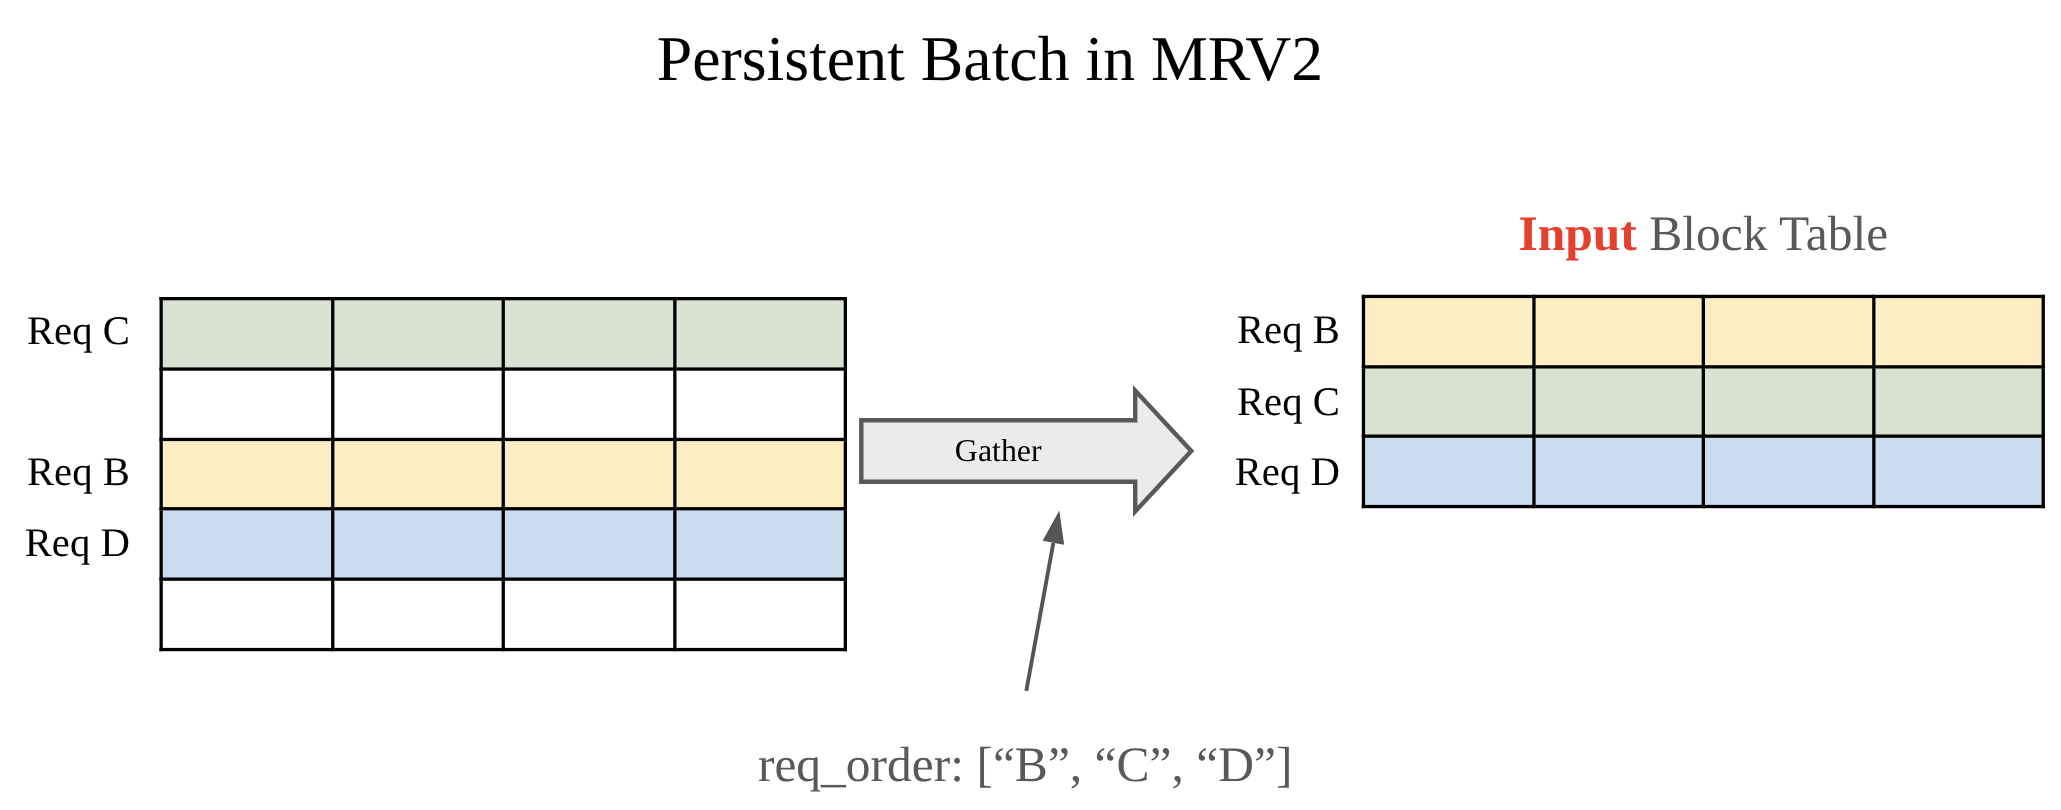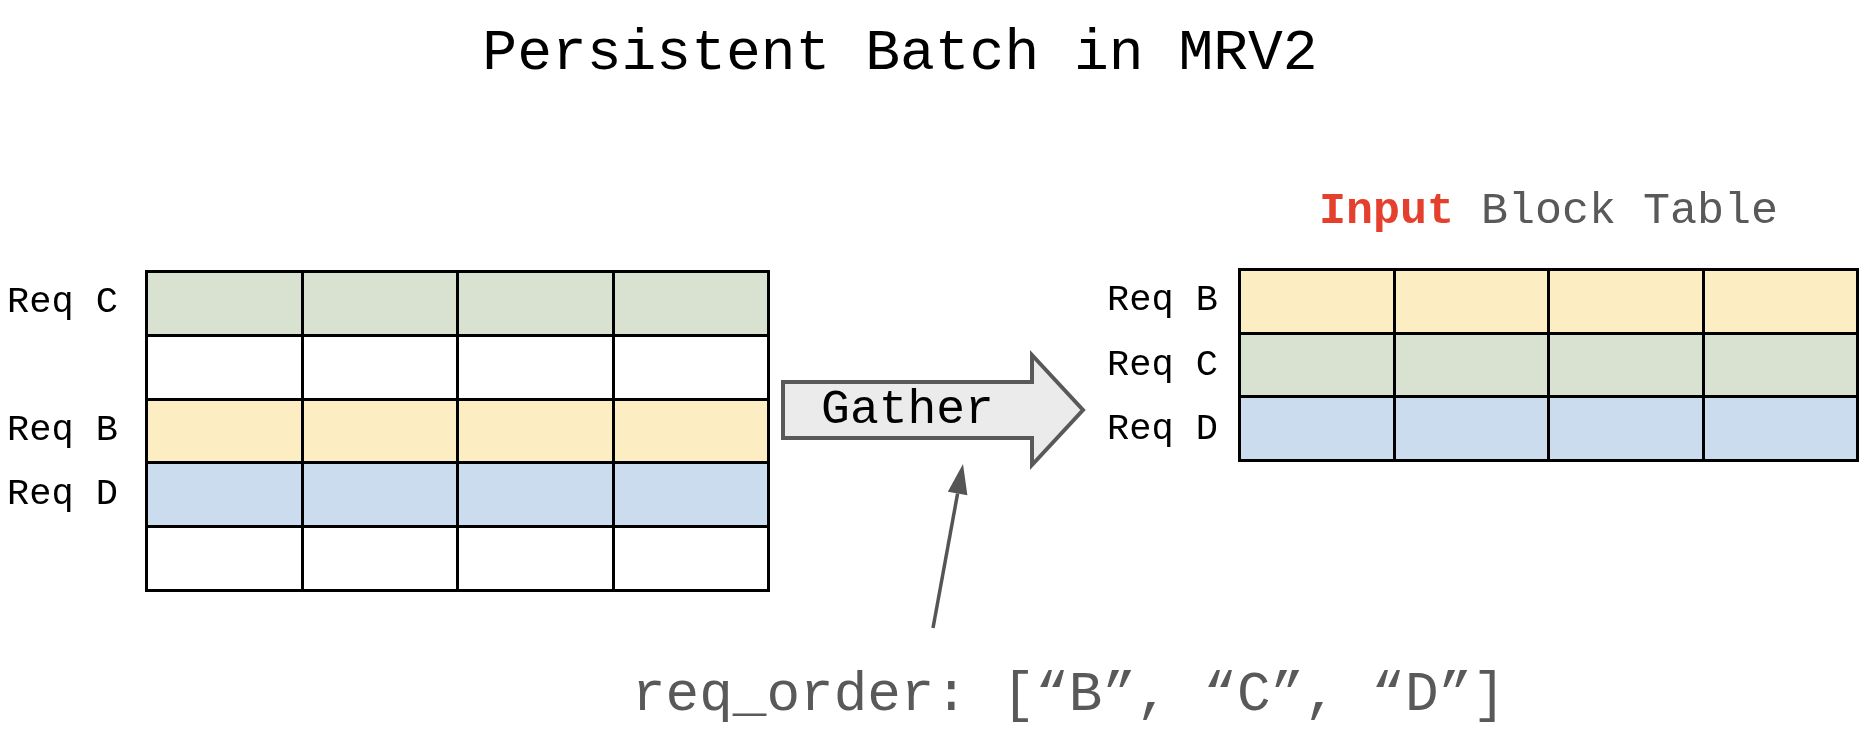--- a/index.html
+++ b/index.html
@@ -6,21 +6,21 @@
     margin: 0;
     padding: 0;
     background: #ffffff;
   }
   #canvas {
     position: relative;
     width: 1874px;
     height: 736px;
     background: #ffffff;
     overflow: hidden;
-    font-family: Liberation Mono, monospace;
+    font-family: Liberation Serif, serif;
     color: #000;
   }
   .title {
     position: absolute;
     left: 0;
     top: 22px;
     width: 1800px;
     text-align: center;
     font-size: 58px;
     line-height: 64px;
@@ -94,30 +94,30 @@
     stroke: none;
   }
   .gather-label {
     position: absolute;
     left: 783px;
     top: 382px;
     width: 249px;
     height: 56px;
     line-height: 56px;
     text-align: center;
-    font-size: 48px;
+    font-size: 29px;
     color: #000000;
   }
   .annotation-text {
     position: absolute;
     left: 632px;
     top: 668px;
     width: 600px;
     text-align: center;
-    font-size: 56px;
+    font-size: 45px;
     line-height: 54px;
     color: var(--heading-gray, #595959);
     white-space: nowrap;
   }
 </style>
 </head>
 <body>
 
 <div id="canvas" style="--accent-red: #e5402d; --heading-gray: #595959; --arrow-fill: #ebebeb; --arrow-stroke: #595959;">
 

